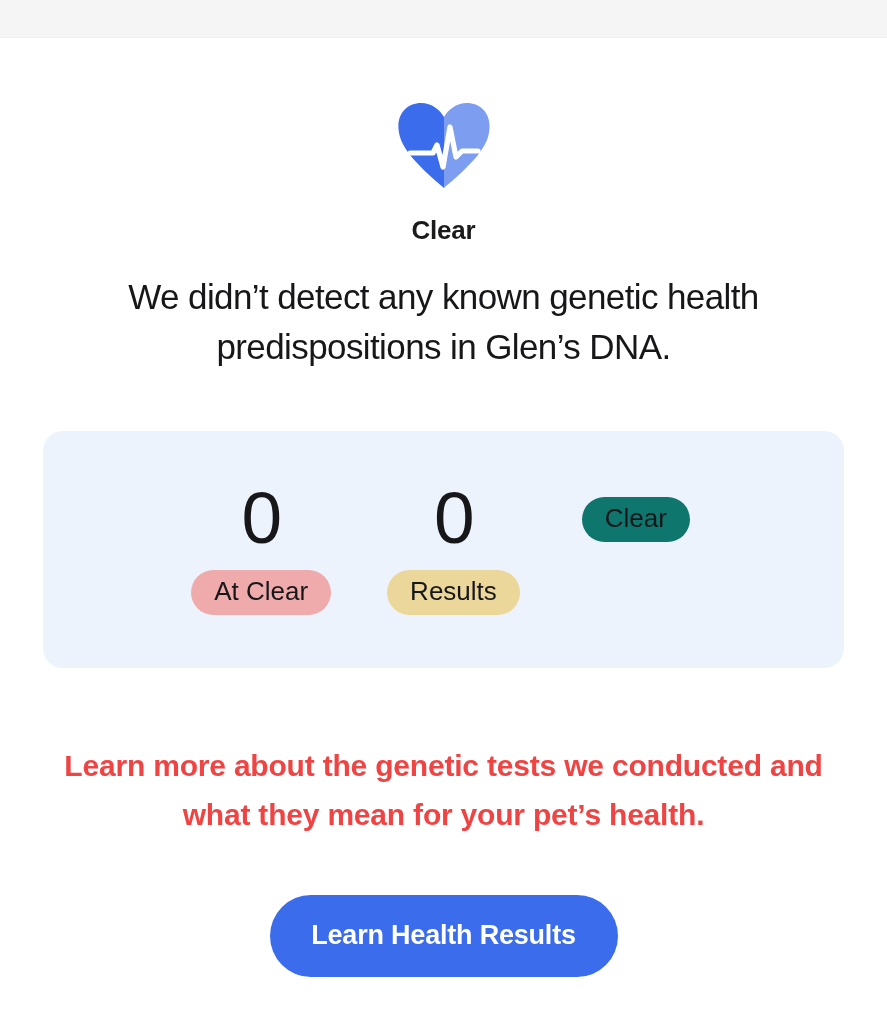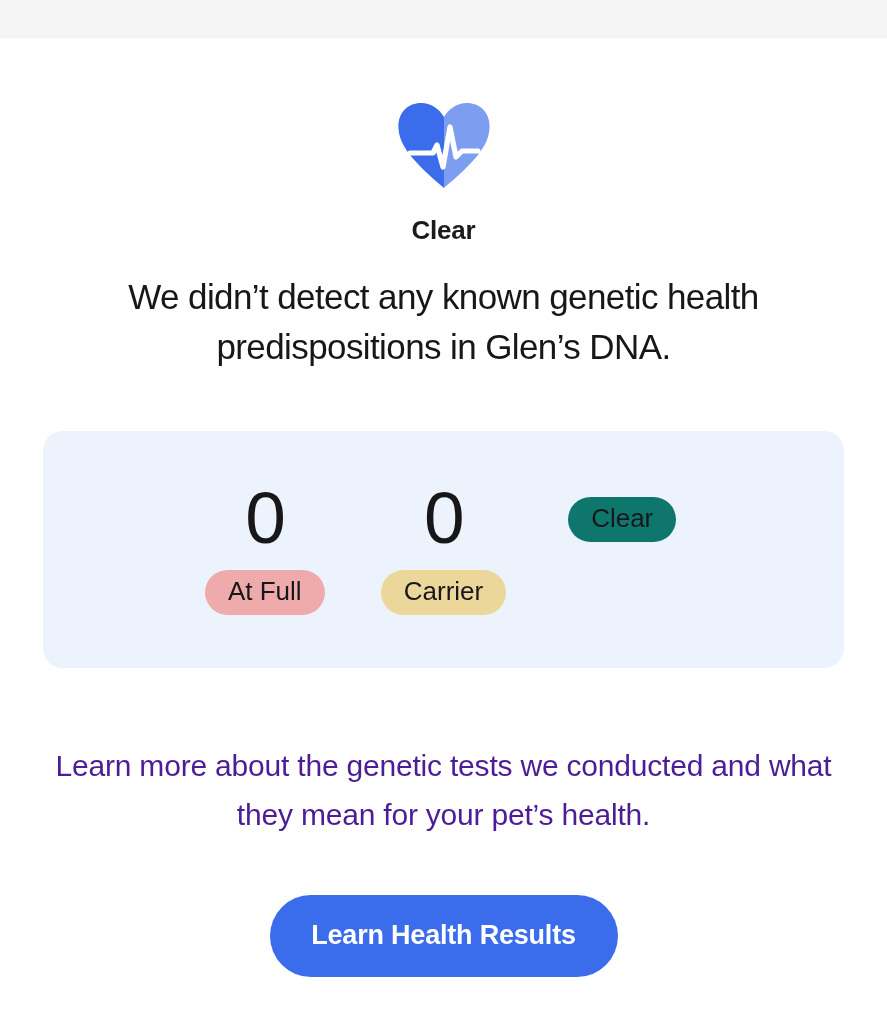--- a/index.html
+++ b/index.html
@@ -119,22 +119,23 @@
   .pill-carrier { background: #ecd79b; }
   .pill-clear   { background: #0f766e; }
 
   
   .body-copy {
     margin: 74px auto 0 auto;
     width: 800px;
     text-align: center;
     font-size: 30px;
     line-height: 1.62;
-    color: #4c1d95;
+    color: #ef4444;
     letter-spacing: -0.2px;
+    font-weight: bold;
   }
 
   
   .cta-wrap {
     width: 100%;
     display: flex;
     justify-content: center;
     margin-top: 55px;
   }
   .cta-button {
@@ -178,26 +179,26 @@
 
   <div class="section-label">Clear</div>
 
   <div class="headline">We didn’t detect any known genetic health predispositions in Glen’s DNA.</div>
 
   <div class="stats-card">
     <div class="stats-row">
 
       <div class="stat">
         <div class="stat-value">0</div>
-        <div class="stat-pill pill-at-risk">At Full</div>
+        <div class="stat-pill pill-at-risk">At Clear</div>
       </div>
 
       <div class="stat">
         <div class="stat-value">0</div>
-        <div class="stat-pill pill-carrier">Carrier</div>
+        <div class="stat-pill pill-carrier">Results</div>
       </div>
 
       <div class="stat">
         <div class="stat-pill pill-clear">Clear</div>
       </div>
 
     </div>
   </div>
 
   <div class="body-copy">Learn more about the genetic tests we conducted and what they mean for your pet’s health.</div>

